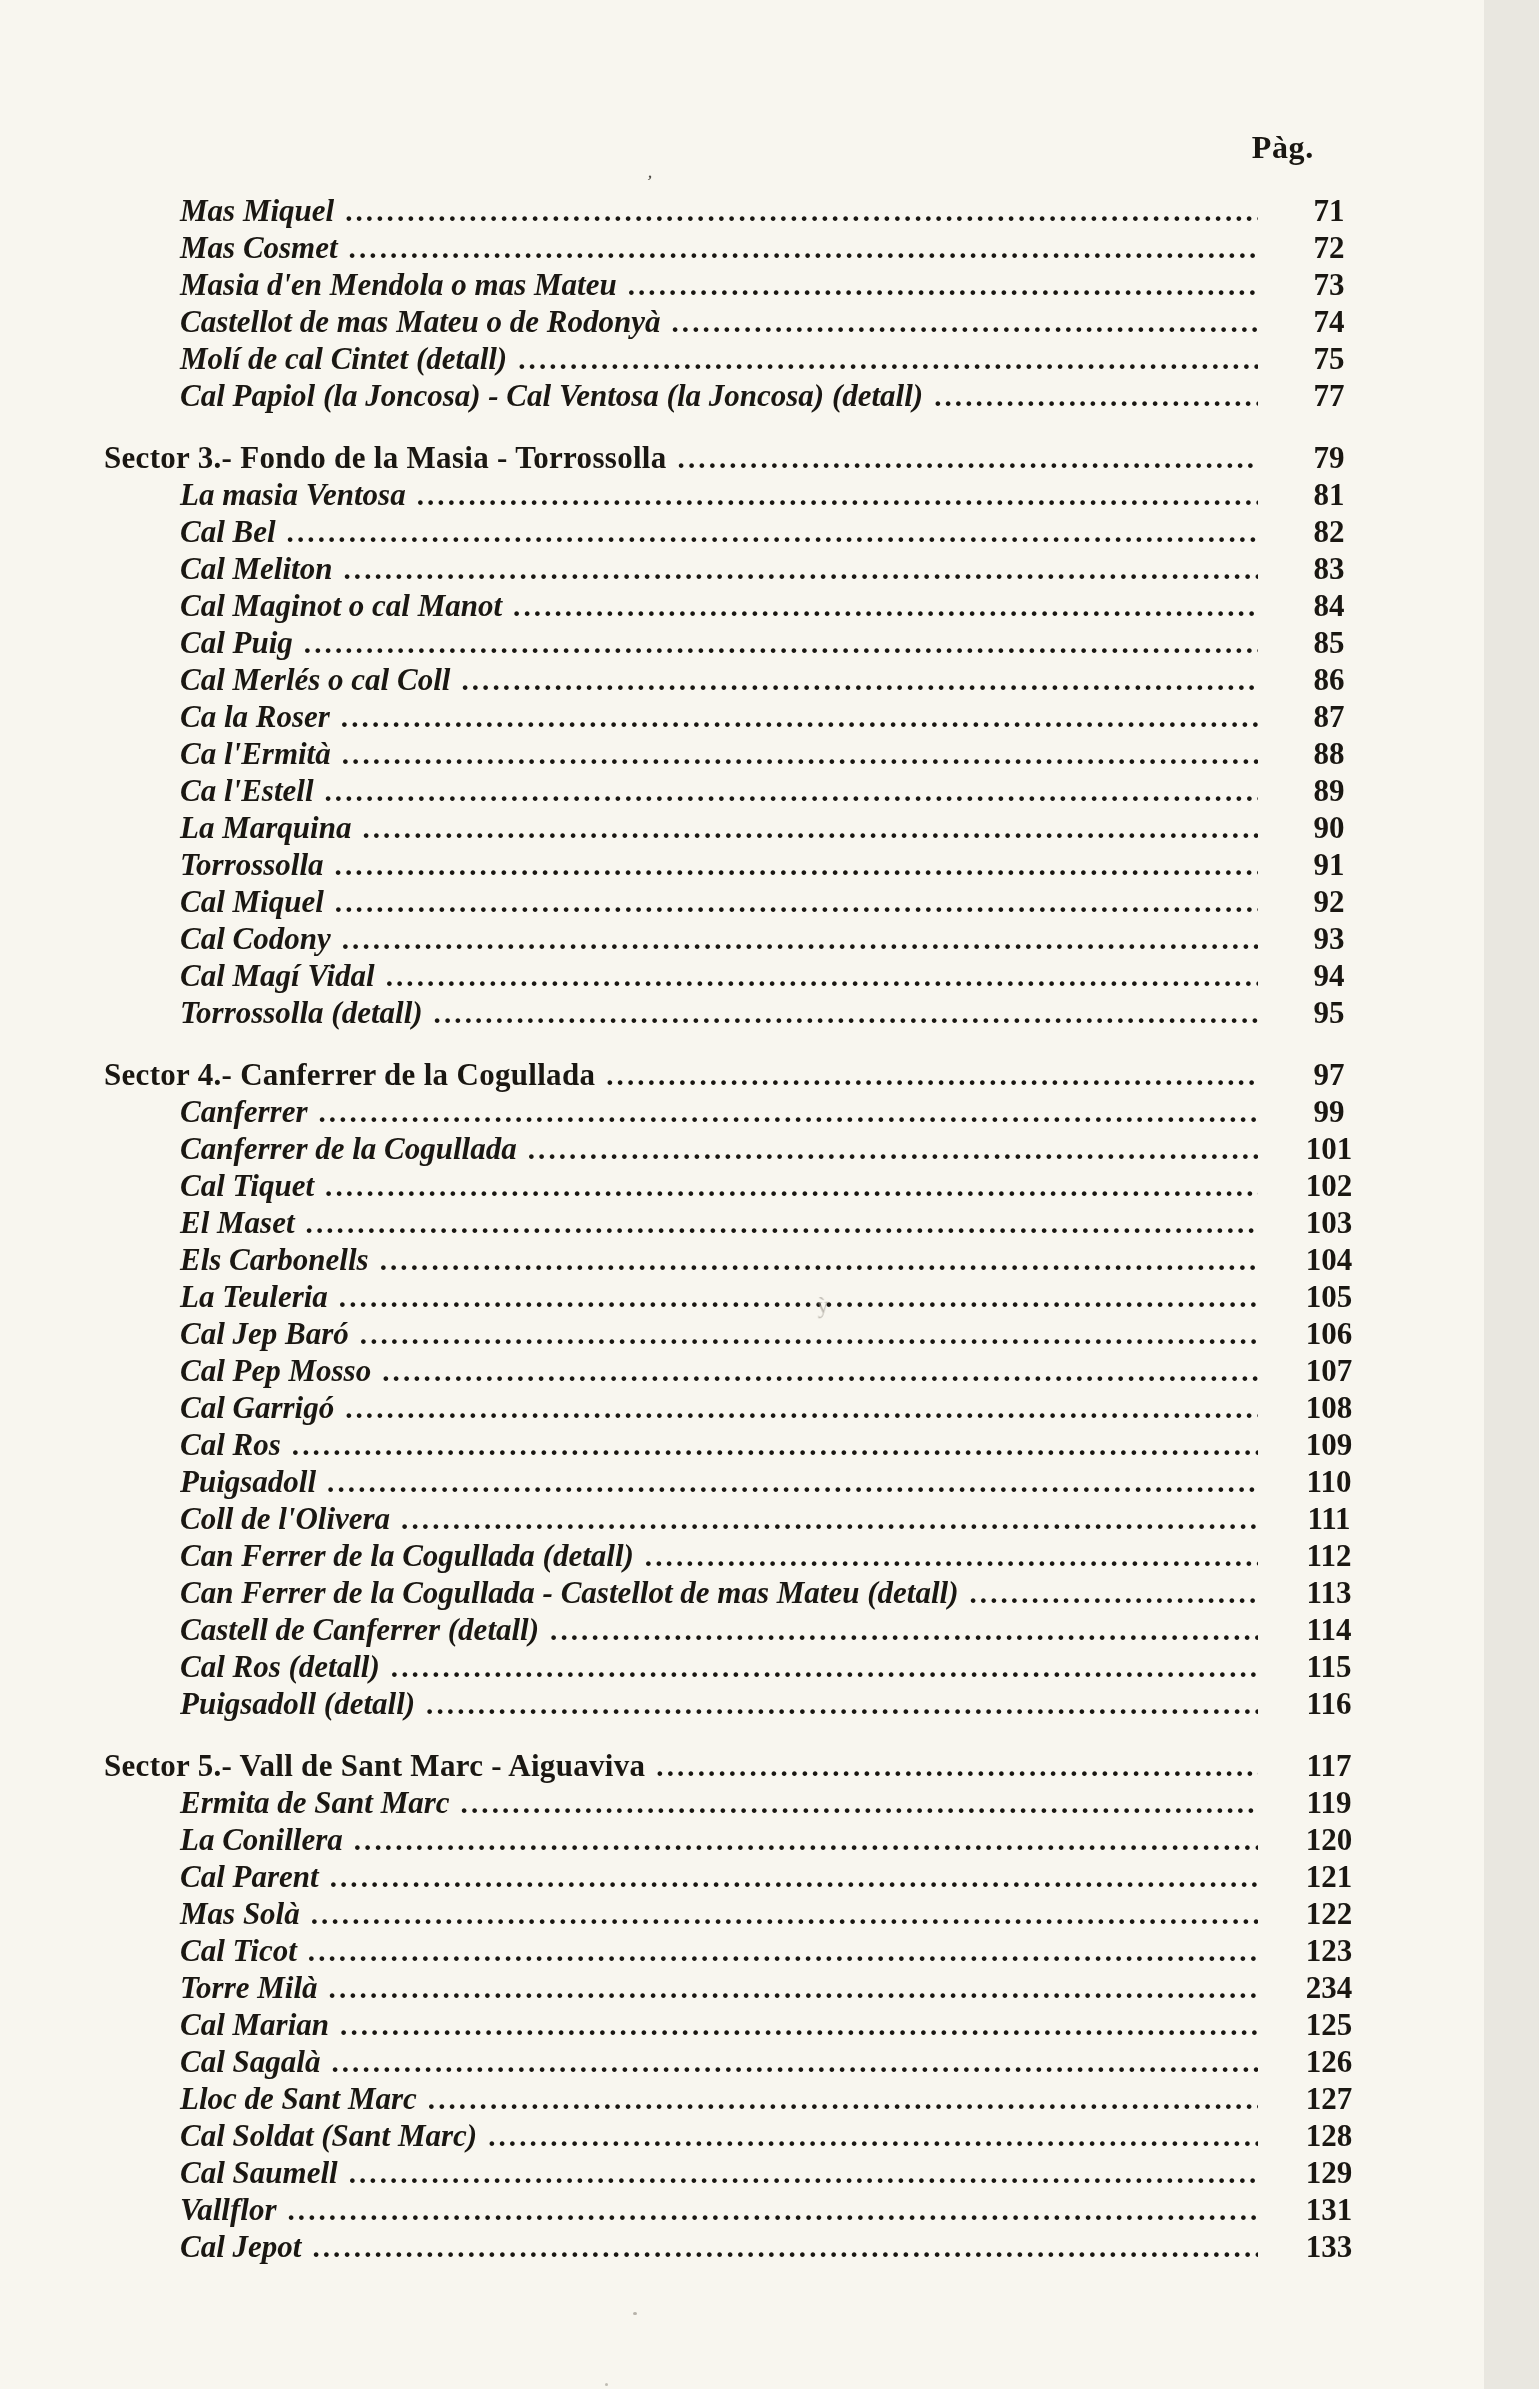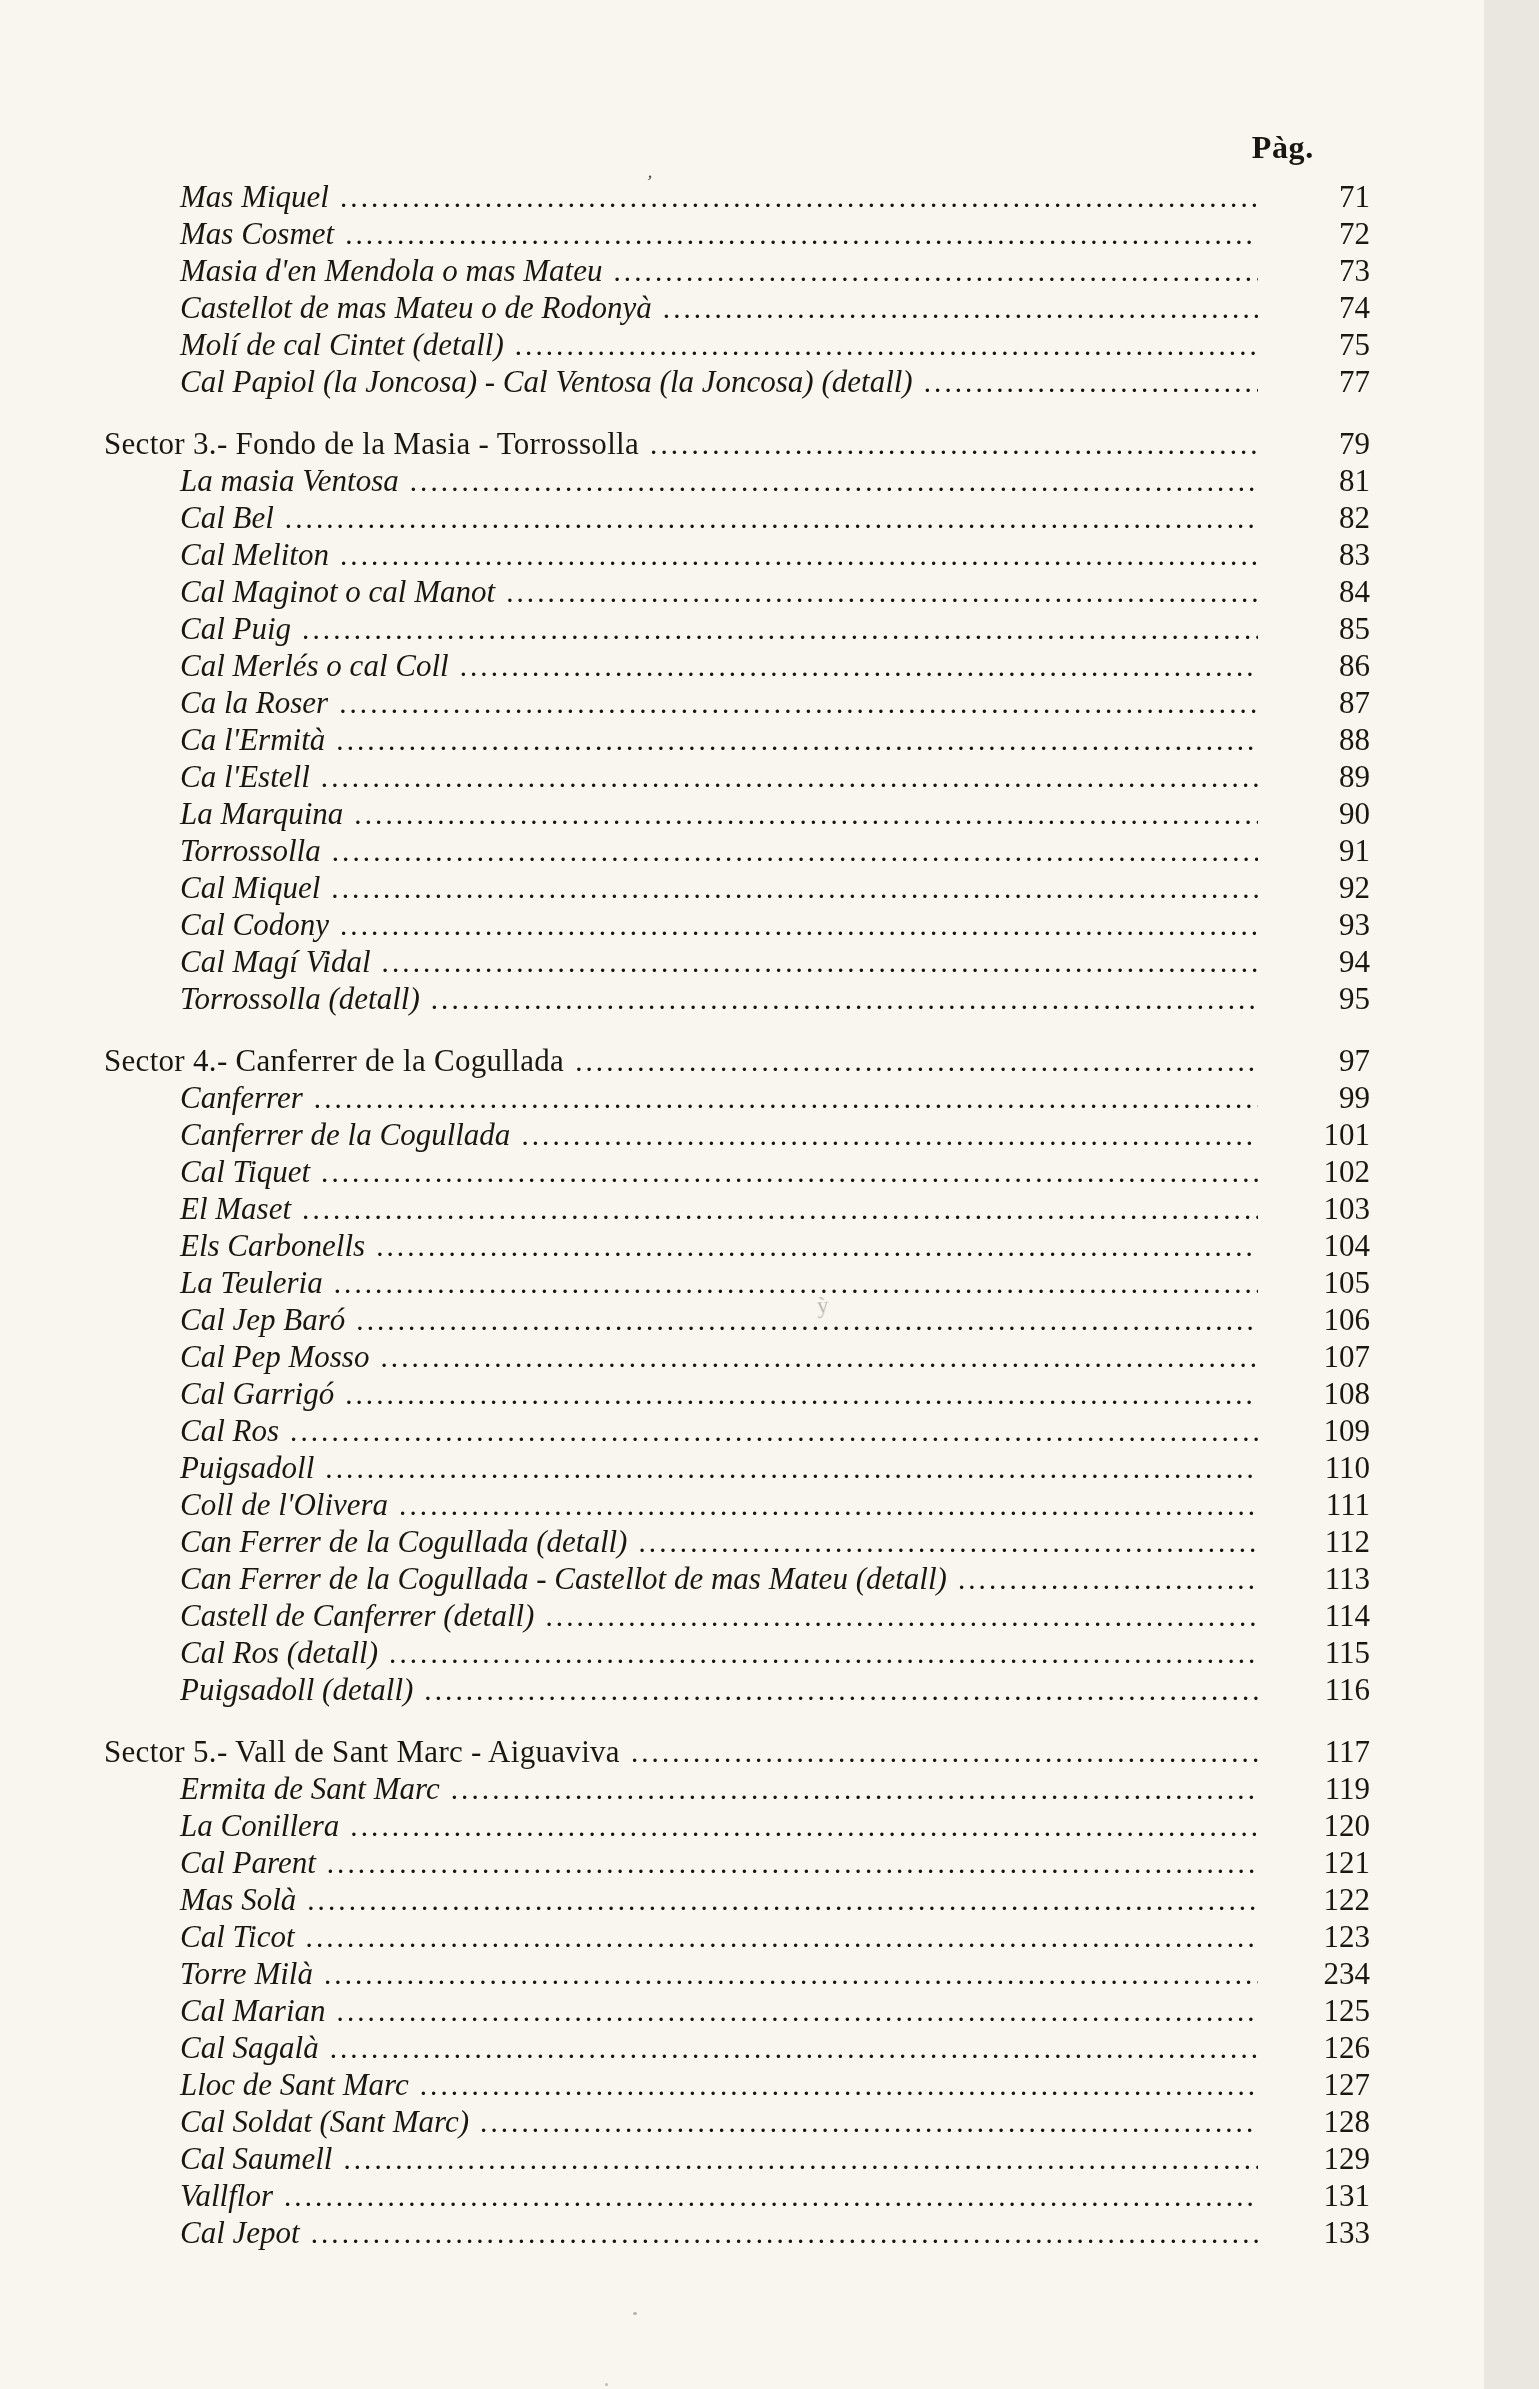--- a/index.html
+++ b/index.html
@@ -12,21 +12,21 @@
     color:#1a1712;
   }
   .pag-header{
     position:absolute;
     top:131px;right:170px;
     font-size:32px;font-weight:700;line-height:1;
     letter-spacing:0.7px;
   }
   .toc{
     position:absolute;
-    left:104px;top:178px;width:1266px;
+    left:104px;top:192px;width:1266px;font-weight:bold;
   }
   .row{
     display:flex;align-items:baseline;
     height:37px;line-height:37px;
     white-space:nowrap;
   }
   .row.heading{margin-top:25px;}
   .title{
     font-style:italic;
     font-size:31px;
@@ -45,21 +45,21 @@
   .leader::after{
     content:"....................................................................................................................................................................";
     font-style:normal;
     font-size:29px;
     letter-spacing:3.1px;
     color:#191611;
   }
   .page-num{
     flex:0 0 auto;
     width:82px;
-    text-align:right;
+    text-align:center;
     font-style:normal;
     font-size:31px;
   }
   
   .artifact-tick{
     position:absolute;left:646px;top:172px;
     font-size:19px;color:#33302a;opacity:.85;
     transform:rotate(9deg);line-height:1;
   }
   .artifact-smudge{

